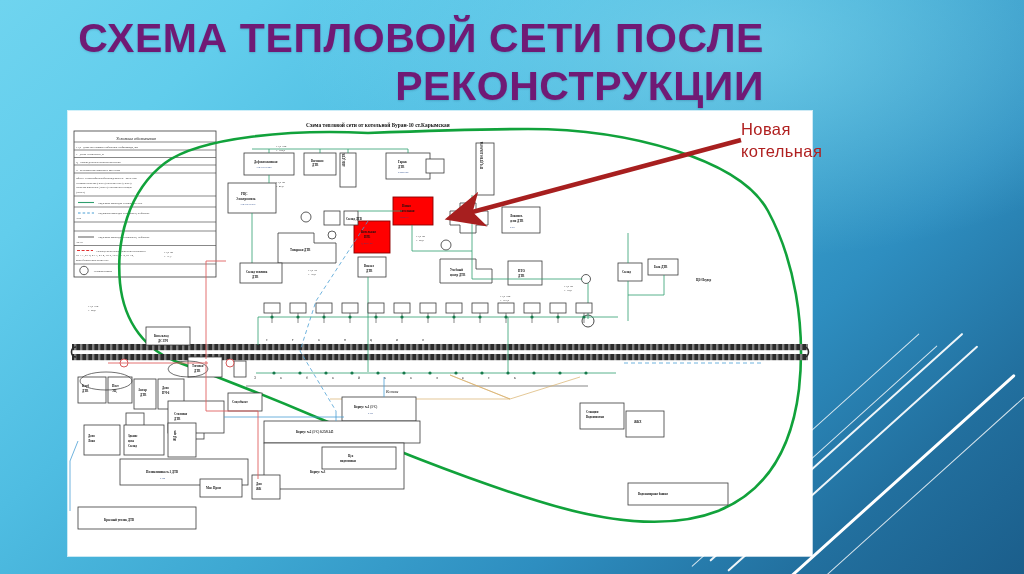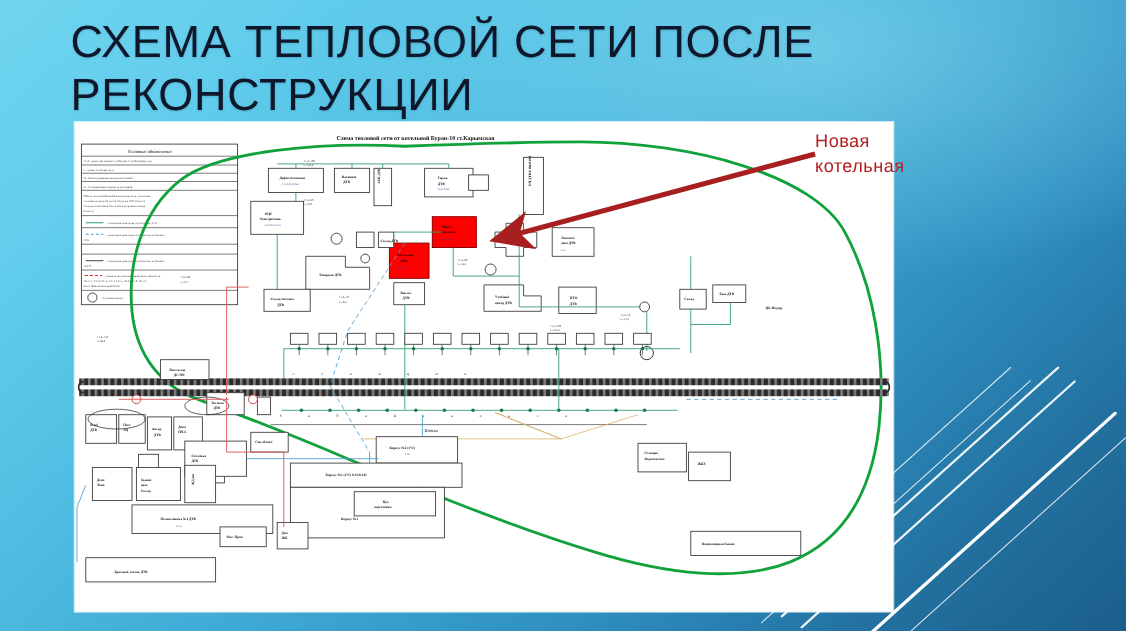--- a/index.html
+++ b/index.html
@@ -32,26 +32,27 @@
     position:absolute;display:block;height:2px;background:#ffffff;
     transform-origin:0 50%;transform:rotate(-42deg);
     border-radius:2px;opacity:.92;
   }
   .streaks i.thin{height:1.4px;opacity:.8;}
   .streaks i.thick{height:3.4px;opacity:1;}
 
   
   #title{
     position:absolute;left:64px;top:14px;width:700px;
-    color:#0f172a;
+    color:#701a75;
     font-size:41px;line-height:1.18;
     letter-spacing:.6px;
-    font-weight:400;
+    font-weight:700;
     text-transform:uppercase;
     text-shadow:0 1px 2px rgba(0,40,70,.18);
+    text-align:right;
   }
 
   
   #panel{
     position:absolute;left:68px;top:111px;width:744px;height:445px;
     background:#ffffff;
     box-shadow:0 0 0 1px rgba(255,255,255,.7);
   }
   #drawing{position:absolute;inset:0;overflow:hidden;}
   #drawing svg{position:absolute;left:0;top:0;}

